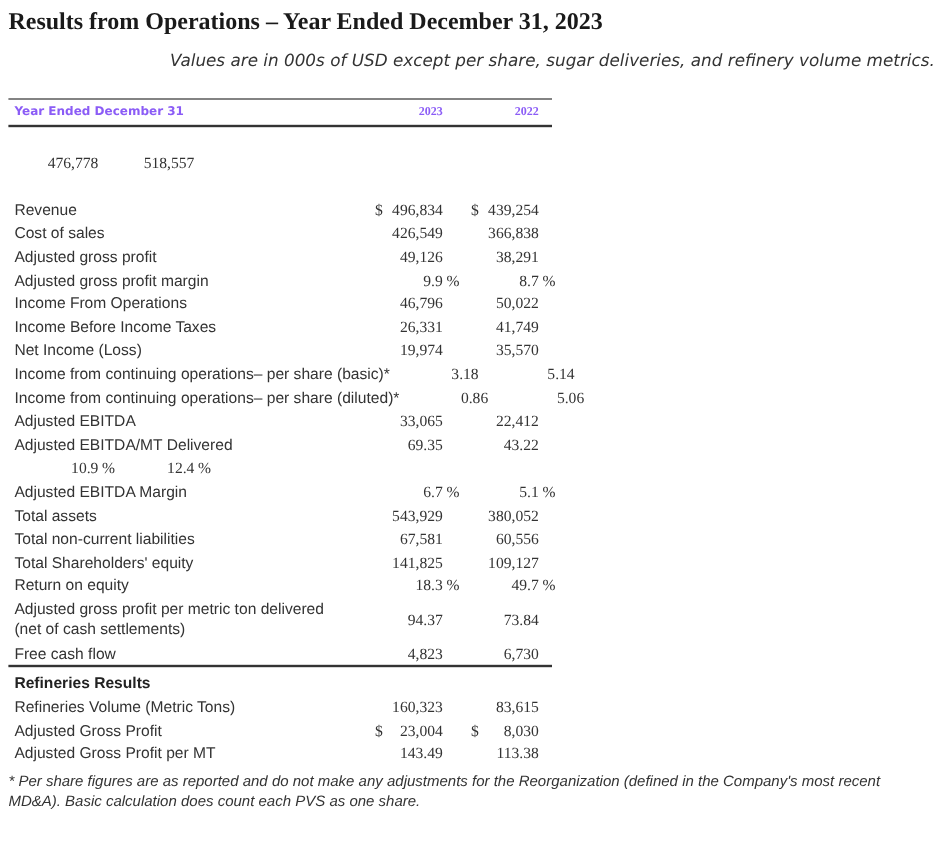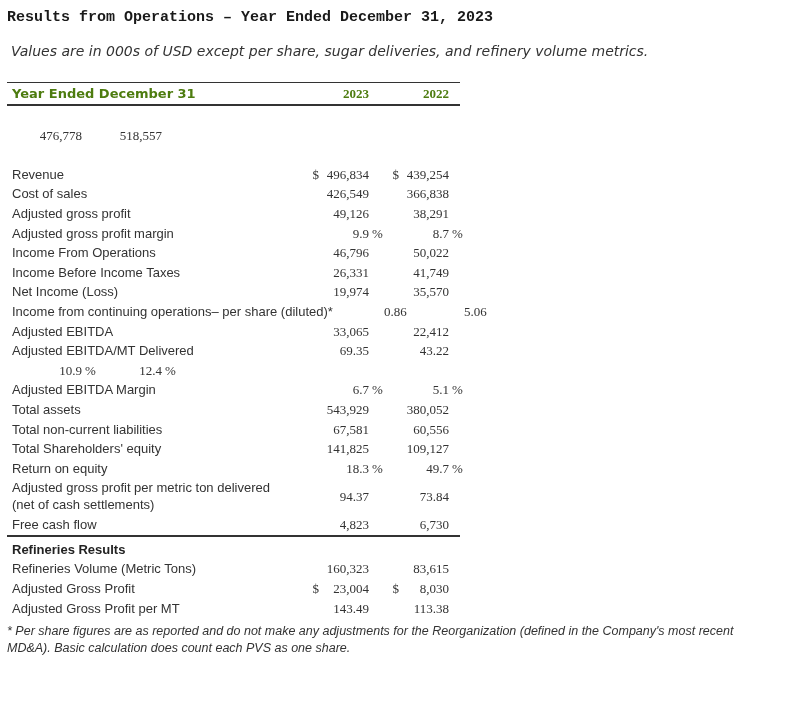--- a/index.html
+++ b/index.html
@@ -10,34 +10,35 @@
   body {
     width: 787px;
     height: 711px;
     overflow: hidden;
     padding: 9px 8px 0 7px;
     box-sizing: border-box;
     font-family: "Liberation Sans", sans-serif;
     color: #333333;
   }
   .page-title {
-    font-family: Liberation Mono, monospace;
+    font-family: Liberation Serif, serif;
     font-weight: bold;
-    font-size: 15px;
+    font-size: 20px;
     line-height: 18px;
     color: #1a1a1a;
     margin: 0 0 15px 0;
   }
   .page-subtitle {
     font-family: "DejaVu Sans", sans-serif;
     font-style: italic;
     font-size: 14px;
     line-height: 18px;
     color: #333333;
     margin: 0 0 22px 4px;
+    text-align: right;
   }
   .fin-table {
     width: 453px;
     border-top: 1px solid #333333;
     border-bottom: 2px solid #333333;
   }
   .row {
     display: flex;
     align-items: center;
     min-height: 19.6px;
@@ -47,22 +48,22 @@
     padding-left: 5px;
     padding-right: 11px;
     box-sizing: border-box;
   }
   .row.blank { height: 19.6px; }
   .row.wrap { min-height: 37px; }
   .row.wrap .label { white-space: normal; line-height: 16.5px; }
   .header-row {
     font-family: "DejaVu Sans", sans-serif;
     font-weight: bold;
-    font-size: 13px;
-    color: #4d7c0f;
+    font-size: 10px;
+    color: #8b5cf6;
     min-height: 21px;
     line-height: 21px;
     border-bottom: 2px solid #333333;
   }
   .label {
     flex: 1 1 0;
     white-space: nowrap;
     overflow: visible;
     padding-right: 4px;
   }
@@ -227,20 +228,33 @@
       <span class="num">19,974</span>
       <span class="suffix"></span>
     </span>
     <span class="cell c2">
       <span class="dollar"></span>
       <span class="num">35,570</span>
       <span class="suffix"></span>
     </span>
   </div>
       <div class="row">
+    <span class="label">Income from continuing operations– per share (basic)*</span>
+    <span class="cell c1">
+      <span class="dollar"></span>
+      <span class="num">3.18</span>
+      <span class="suffix"></span>
+    </span>
+    <span class="cell c2">
+      <span class="dollar"></span>
+      <span class="num">5.14</span>
+      <span class="suffix"></span>
+    </span>
+  </div>
+      <div class="row">
     <span class="label">Income from continuing operations– per share (diluted)*</span>
     <span class="cell c1">
       <span class="dollar"></span>
       <span class="num">0.86</span>
       <span class="suffix"></span>
     </span>
     <span class="cell c2">
       <span class="dollar"></span>
       <span class="num">5.06</span>
       <span class="suffix"></span>

